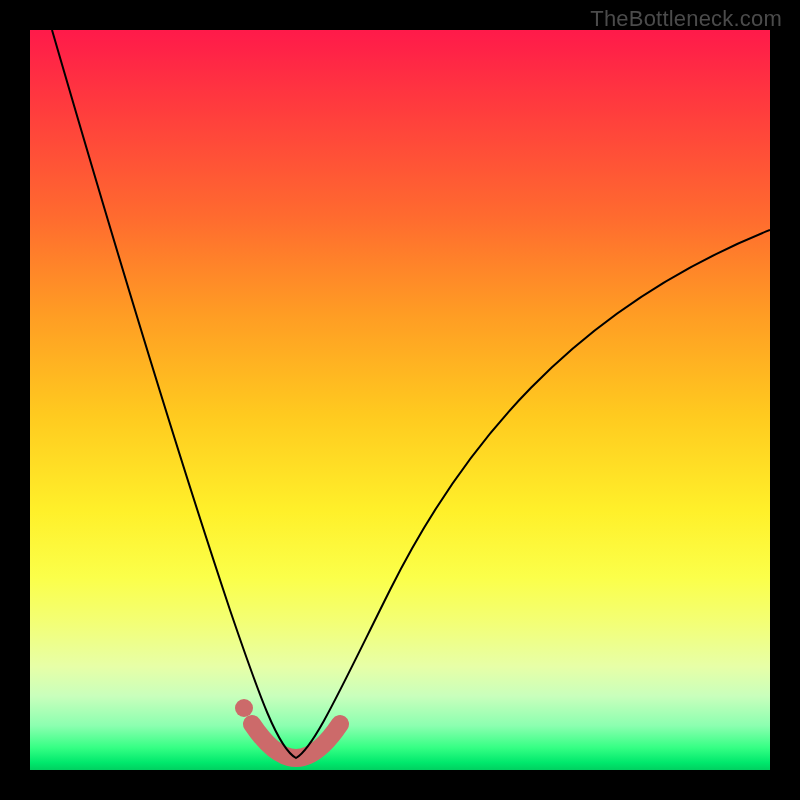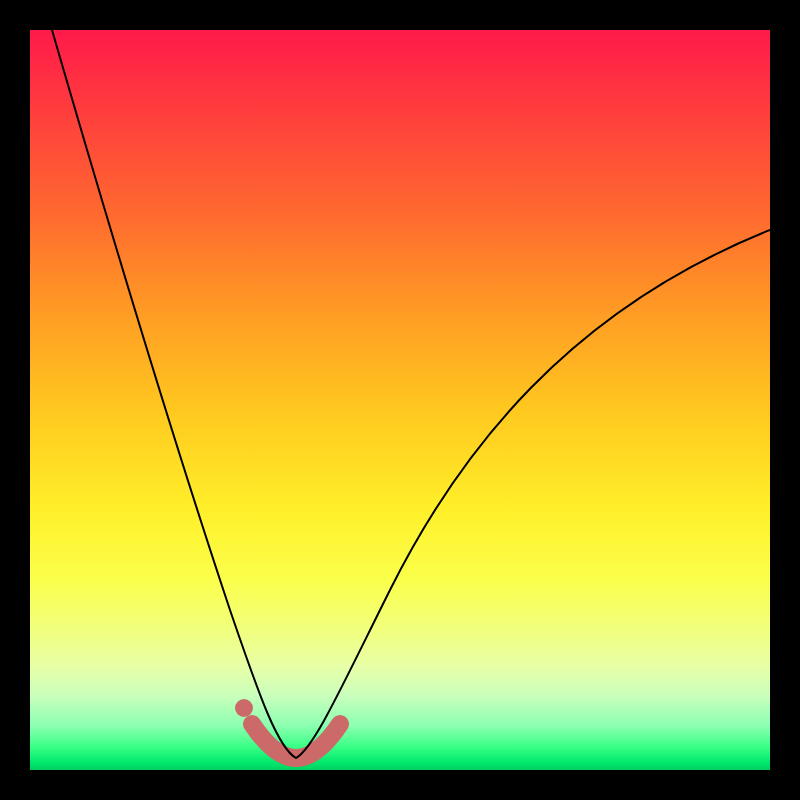--- a/index.html
+++ b/index.html
@@ -75,20 +75,21 @@
     font-size: 22px;
     font-weight: 500;
     letter-spacing: 0.2px;
     user-select: none;
   }
 </style>
 </head>
 <body>
 
 <div class="frame">
+  <div class="watermark">TheBottleneck.com</div>
 
   <div class="plot-area">
     <div class="gradient-bg"></div>
 
     <svg class="curve" viewBox="0 0 740 740" preserveAspectRatio="none">
       <path class="bottom-accent" d="M 222 694
                C 238 718, 252 728, 266 728
                C 280 728, 294 718, 310 694"></path>
       <circle class="accent-dot" cx="214" cy="678" r="9"></circle>
       <path class="main-line" d="M 22 0

